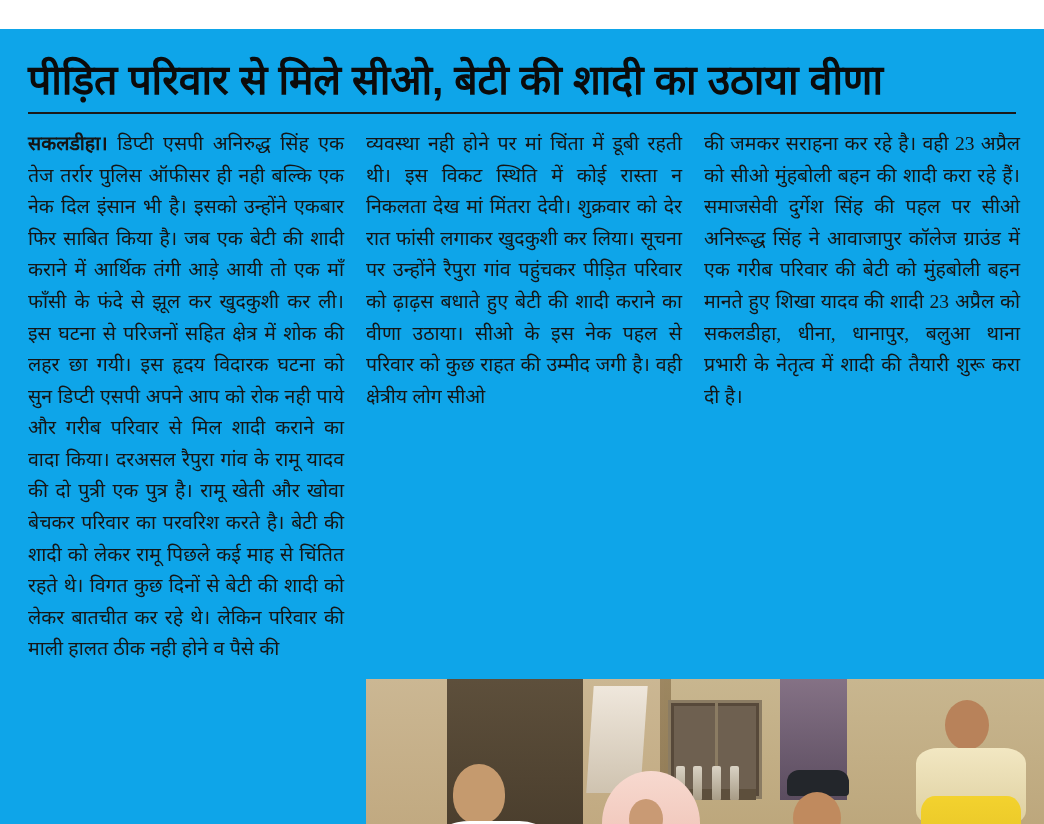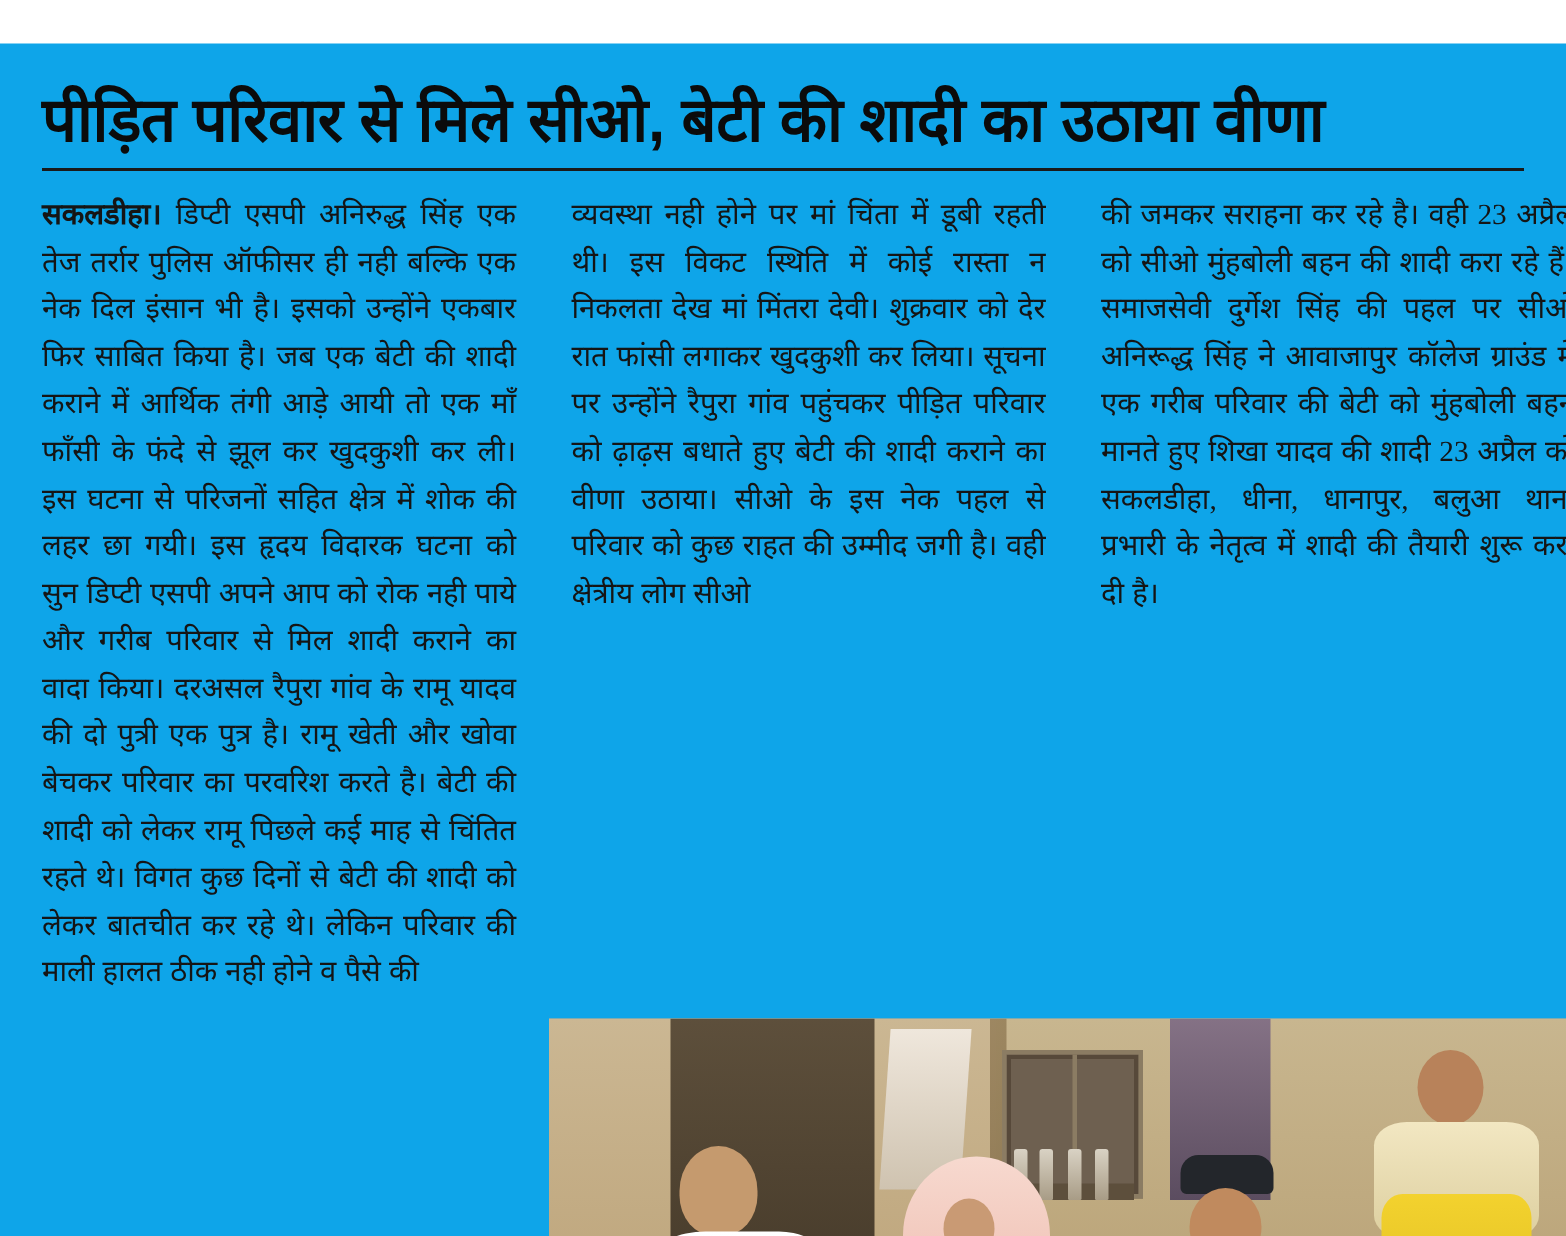--- a/index.html
+++ b/index.html
@@ -34,21 +34,21 @@
     white-space: nowrap;
   }
   .rule {
     height: 2px;
     background: #1a1a1a;
     margin: 10px 0 14px 0;
     width: 100%;
   }
   .columns {
     display: flex;
-    gap: 37px;
+    gap: 22px;
     align-items: flex-start;
   }
   .col {
     width: 316px;
     flex: 0 0 316px;
   }
   .col p {
     margin: 0;
     font-size: 19.5px;
     line-height: 1.62;

